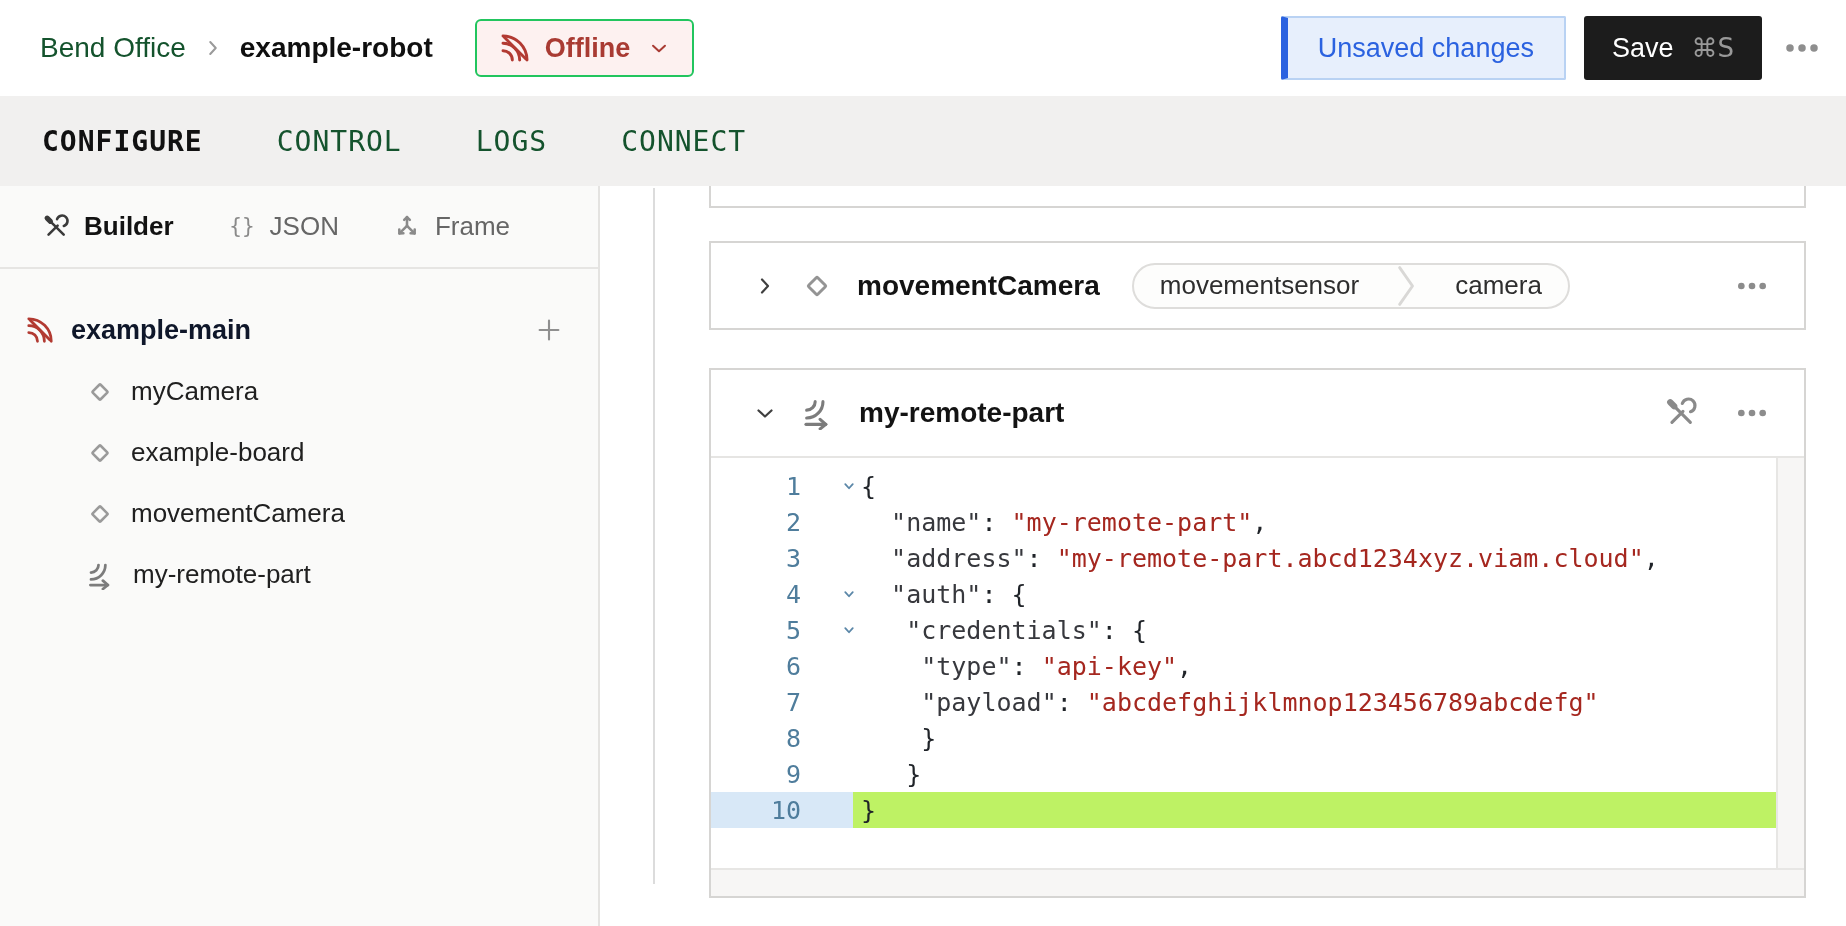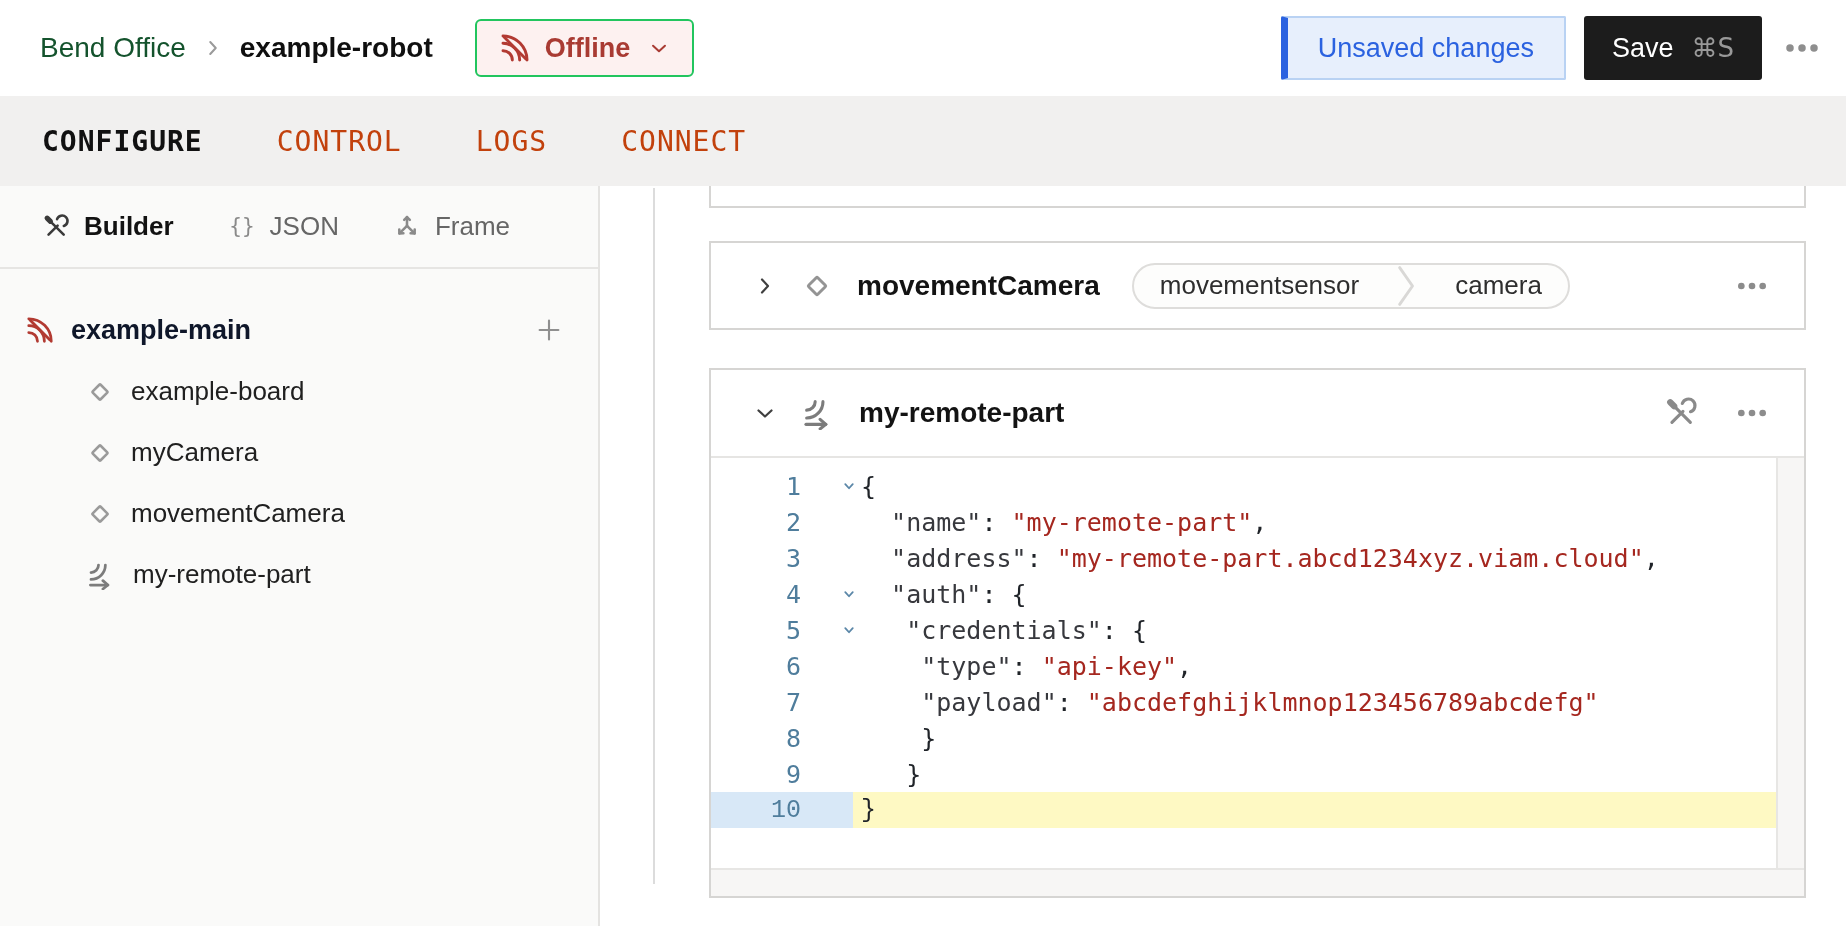--- a/index.html
+++ b/index.html
@@ -21,21 +21,21 @@
     background:#e7effc; border:2px solid #b9d2f3; border-left:7px solid #2b62e0; border-radius:2px;
     color:#2b62e0; font-size:27px; font-weight:500; cursor:pointer; }
   .btn-save { height:64px; margin-left:18px; padding:0 28px; display:flex; align-items:center; gap:18px;
     background:#1c1c1c; border-radius:3px; color:#fff; font-size:27px; cursor:pointer;justify-content:space-between; }
   .btn-save .kbd { color:#999; font-size:26px; font-family:"DejaVu Sans", sans-serif; }
   .hdr-more { margin-left:22px; color:#8e8e8e; display:flex; cursor:pointer; }
 
   
   .tabbar { height:90px; background:#f1f0ef; display:flex; align-items:center; gap:74px;
     padding-left:42px; font-family:"DejaVu Sans Mono", monospace; }
-  .tab { font-size:28px; letter-spacing:1px; color:#c2410c; cursor:pointer; }
+  .tab { font-size:28px; letter-spacing:1px; color:#14532d; cursor:pointer; }
   .tab.active { font-weight:700; color:#111; }
 
   
   .content { display:flex; height:740px; }
 
   .sidebar { width:600px; flex:none; background:#fafaf9; border-right:2px solid #e4e3e1; }
   .modes { height:83px; border-bottom:2px solid #e6e5e3; display:flex; align-items:center;
     padding-left:42px; gap:54px; }
   .mode { display:flex; align-items:center; gap:14px; font-size:26px; color:#666; cursor:pointer; }
   .mode .icn { color:#8a8a8a; }
@@ -76,21 +76,21 @@
   .card-remote .card-head { border-bottom:2px solid #e6e5e3; height:88px; }
   .editor { display:flex; height:410px; }
   .ed-main { flex:1; padding-top:10px; font-family:"DejaVu Sans Mono", monospace; font-size:25px; cursor:text; }
   .ed-rail { width:28px; flex:none; background:#f7f6f5; border-left:2px solid #e7e6e4; }
   .ed-footer { height:28px; background:#f7f6f5; border-top:2px solid #e7e6e4; }
 
   .cl { height:36px; display:flex; align-items:center; position:relative; white-space:pre; }
   .cl .num { width:142px; flex:none; padding-right:52px; text-align:right; color:#4f7d9c; position:relative; z-index:1; }
   .cl .fold { position:absolute; left:126px; width:24px; display:flex; justify-content:center; color:#5b87a8; z-index:1; cursor:pointer; }
   .cl .code { padding-left:8px; position:relative; z-index:1; }
-  .cl.active { background:#fef9c3;font-family:Liberation Mono, monospace; }
+  .cl.active { background:#bef264; }
   .cl.active::before { content:''; position:absolute; left:0; top:0; bottom:0; width:142px; background:#d8e8f7; }
   .tk-k { color:#37383d; }
   .tk-s { color:#a5271f; }
   .tk-p { color:#1f2328; }
 
   .icn { display:inline-flex; line-height:0; flex:none; }
   .icn svg { display:block; }
 </style>
 </head>
 <body>
@@ -199,29 +199,29 @@
               <path d="M4.5 12 H19.5" stroke-width="1.7"></path>
             </svg>
           </span>
         </div>
         <div class="tree-item">
           <span class="icn">
             <svg width="28" height="28" viewBox="0 0 24 24" fill="none" stroke="currentColor" stroke-width="2.2" stroke-linecap="round" stroke-linejoin="round">
               <rect x="7.2" y="7.2" width="9.6" height="9.6" rx="0.8" transform="rotate(45 12 12)"></rect>
             </svg>
           </span>
+          <span>myCamera</span>
+        </div>
+        <div class="tree-item">
+          <span class="icn">
+            <svg width="28" height="28" viewBox="0 0 24 24" fill="none" stroke="currentColor" stroke-width="2.2" stroke-linecap="round" stroke-linejoin="round">
+              <rect x="7.2" y="7.2" width="9.6" height="9.6" rx="0.8" transform="rotate(45 12 12)"></rect>
+            </svg>
+          </span>
           <span>example-board</span>
-        </div>
-        <div class="tree-item">
-          <span class="icn">
-            <svg width="28" height="28" viewBox="0 0 24 24" fill="none" stroke="currentColor" stroke-width="2.2" stroke-linecap="round" stroke-linejoin="round">
-              <rect x="7.2" y="7.2" width="9.6" height="9.6" rx="0.8" transform="rotate(45 12 12)"></rect>
-            </svg>
-          </span>
-          <span>myCamera</span>
         </div>
         <div class="tree-item">
           <span class="icn">
             <svg width="28" height="28" viewBox="0 0 24 24" fill="none" stroke="currentColor" stroke-width="2.2" stroke-linecap="round" stroke-linejoin="round">
               <rect x="7.2" y="7.2" width="9.6" height="9.6" rx="0.8" transform="rotate(45 12 12)"></rect>
             </svg>
           </span>
           <span>movementCamera</span>
         </div>
         <div class="tree-item">

